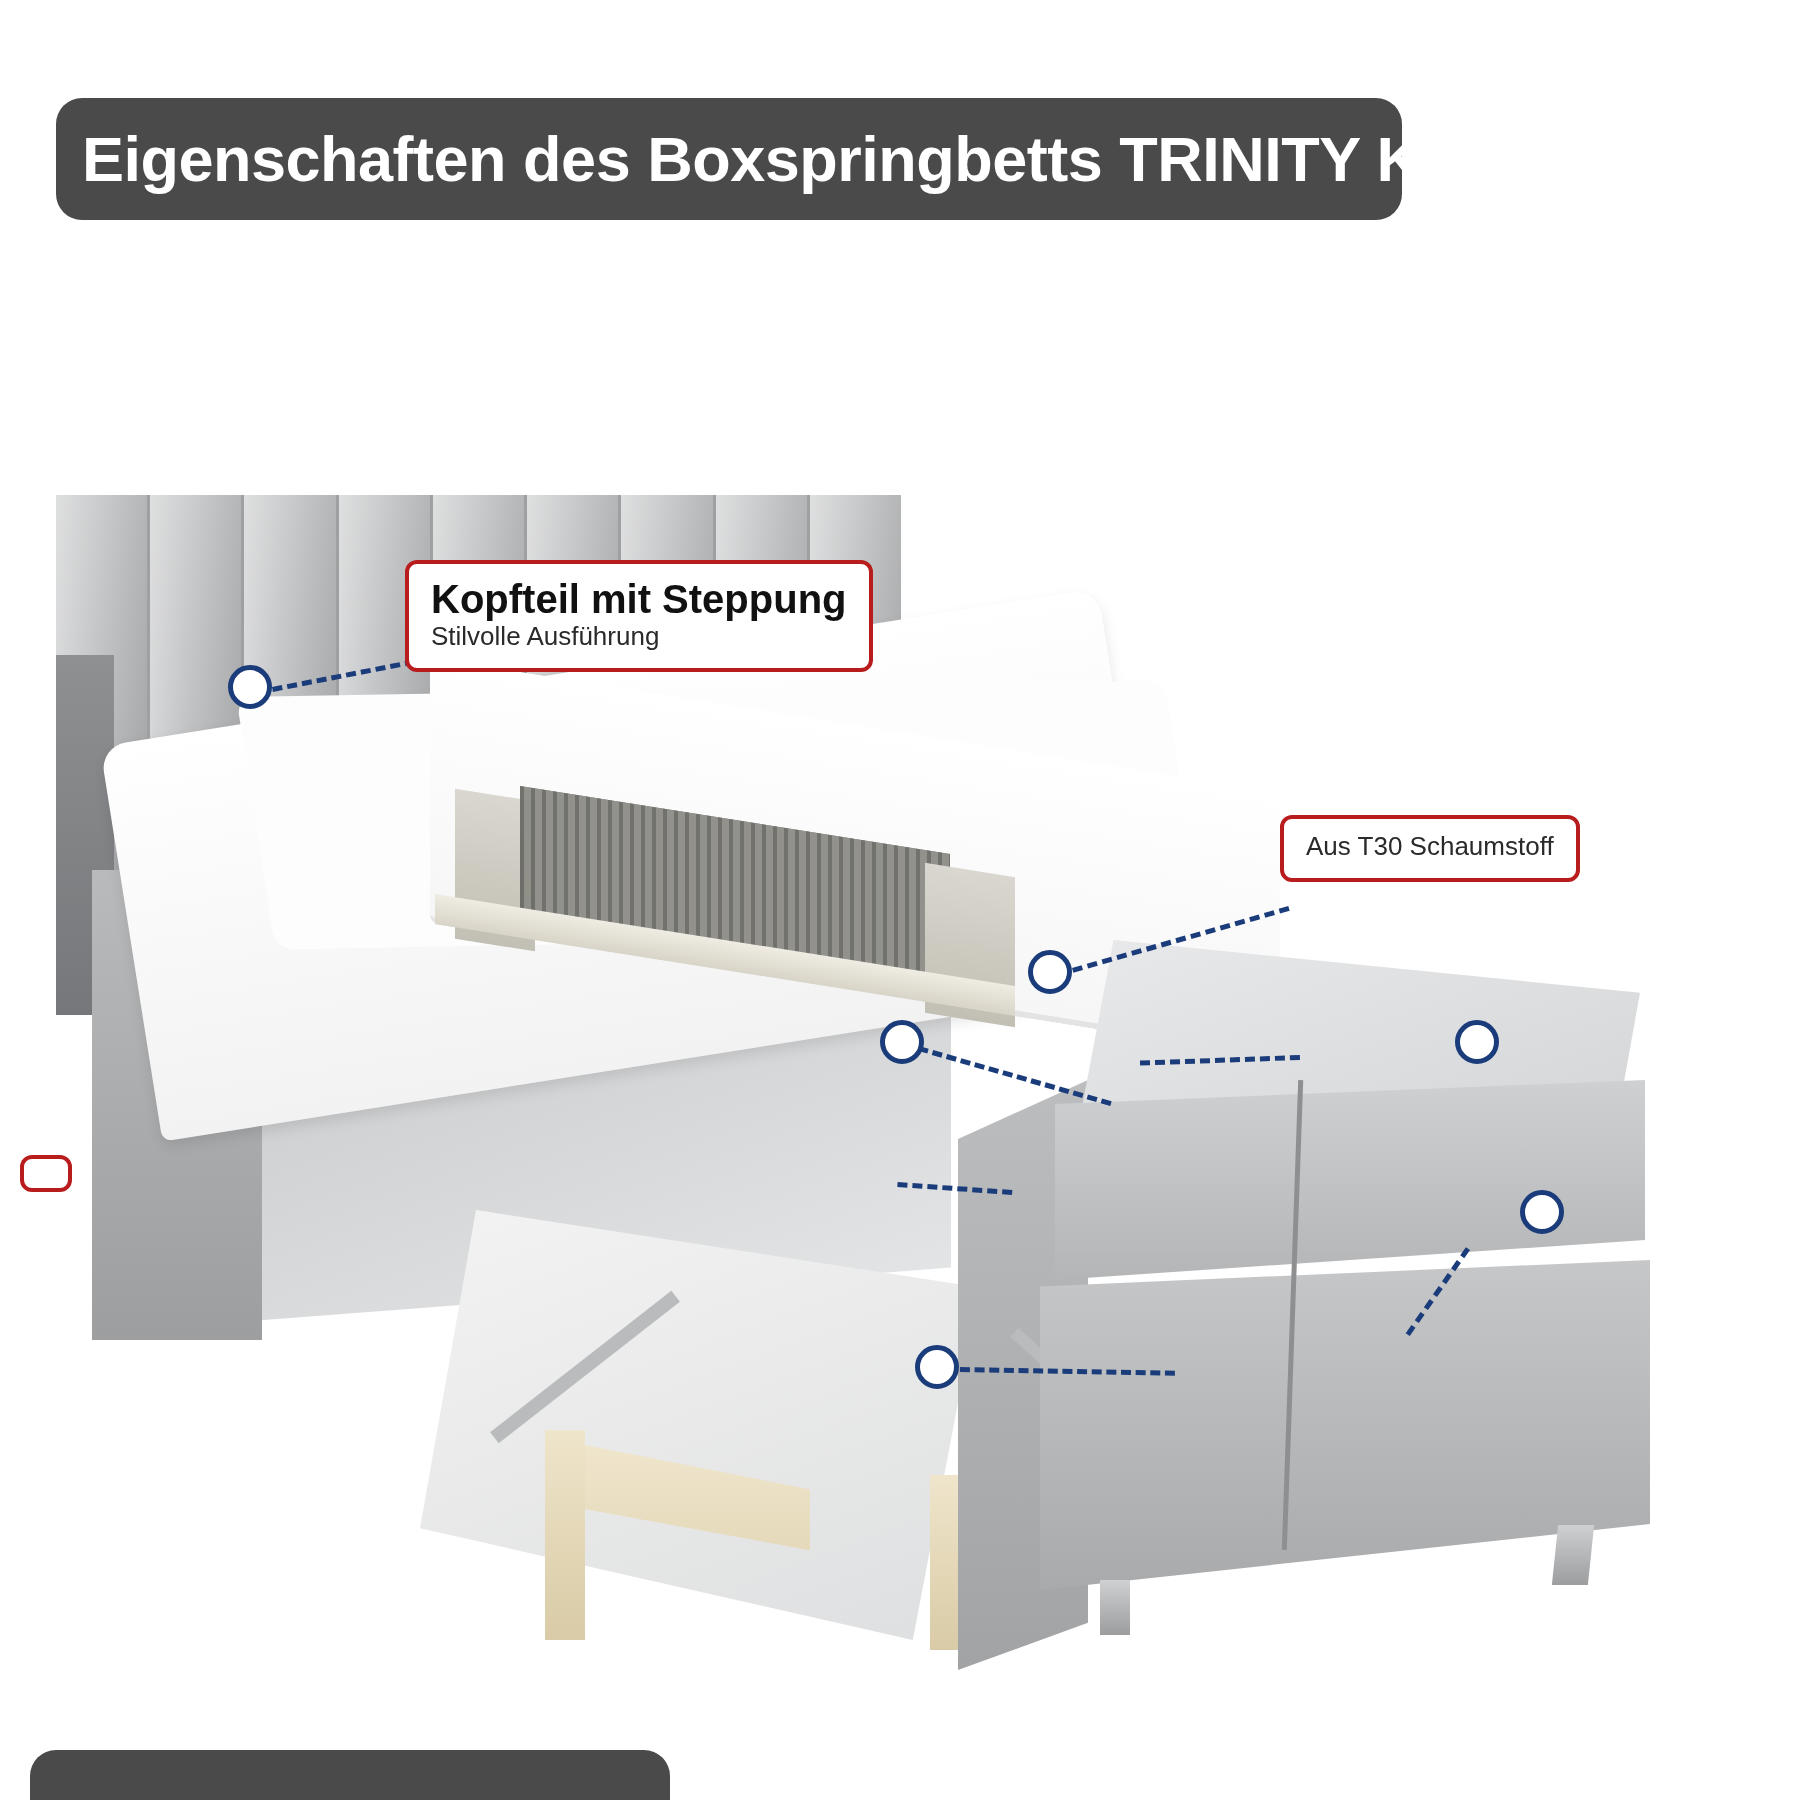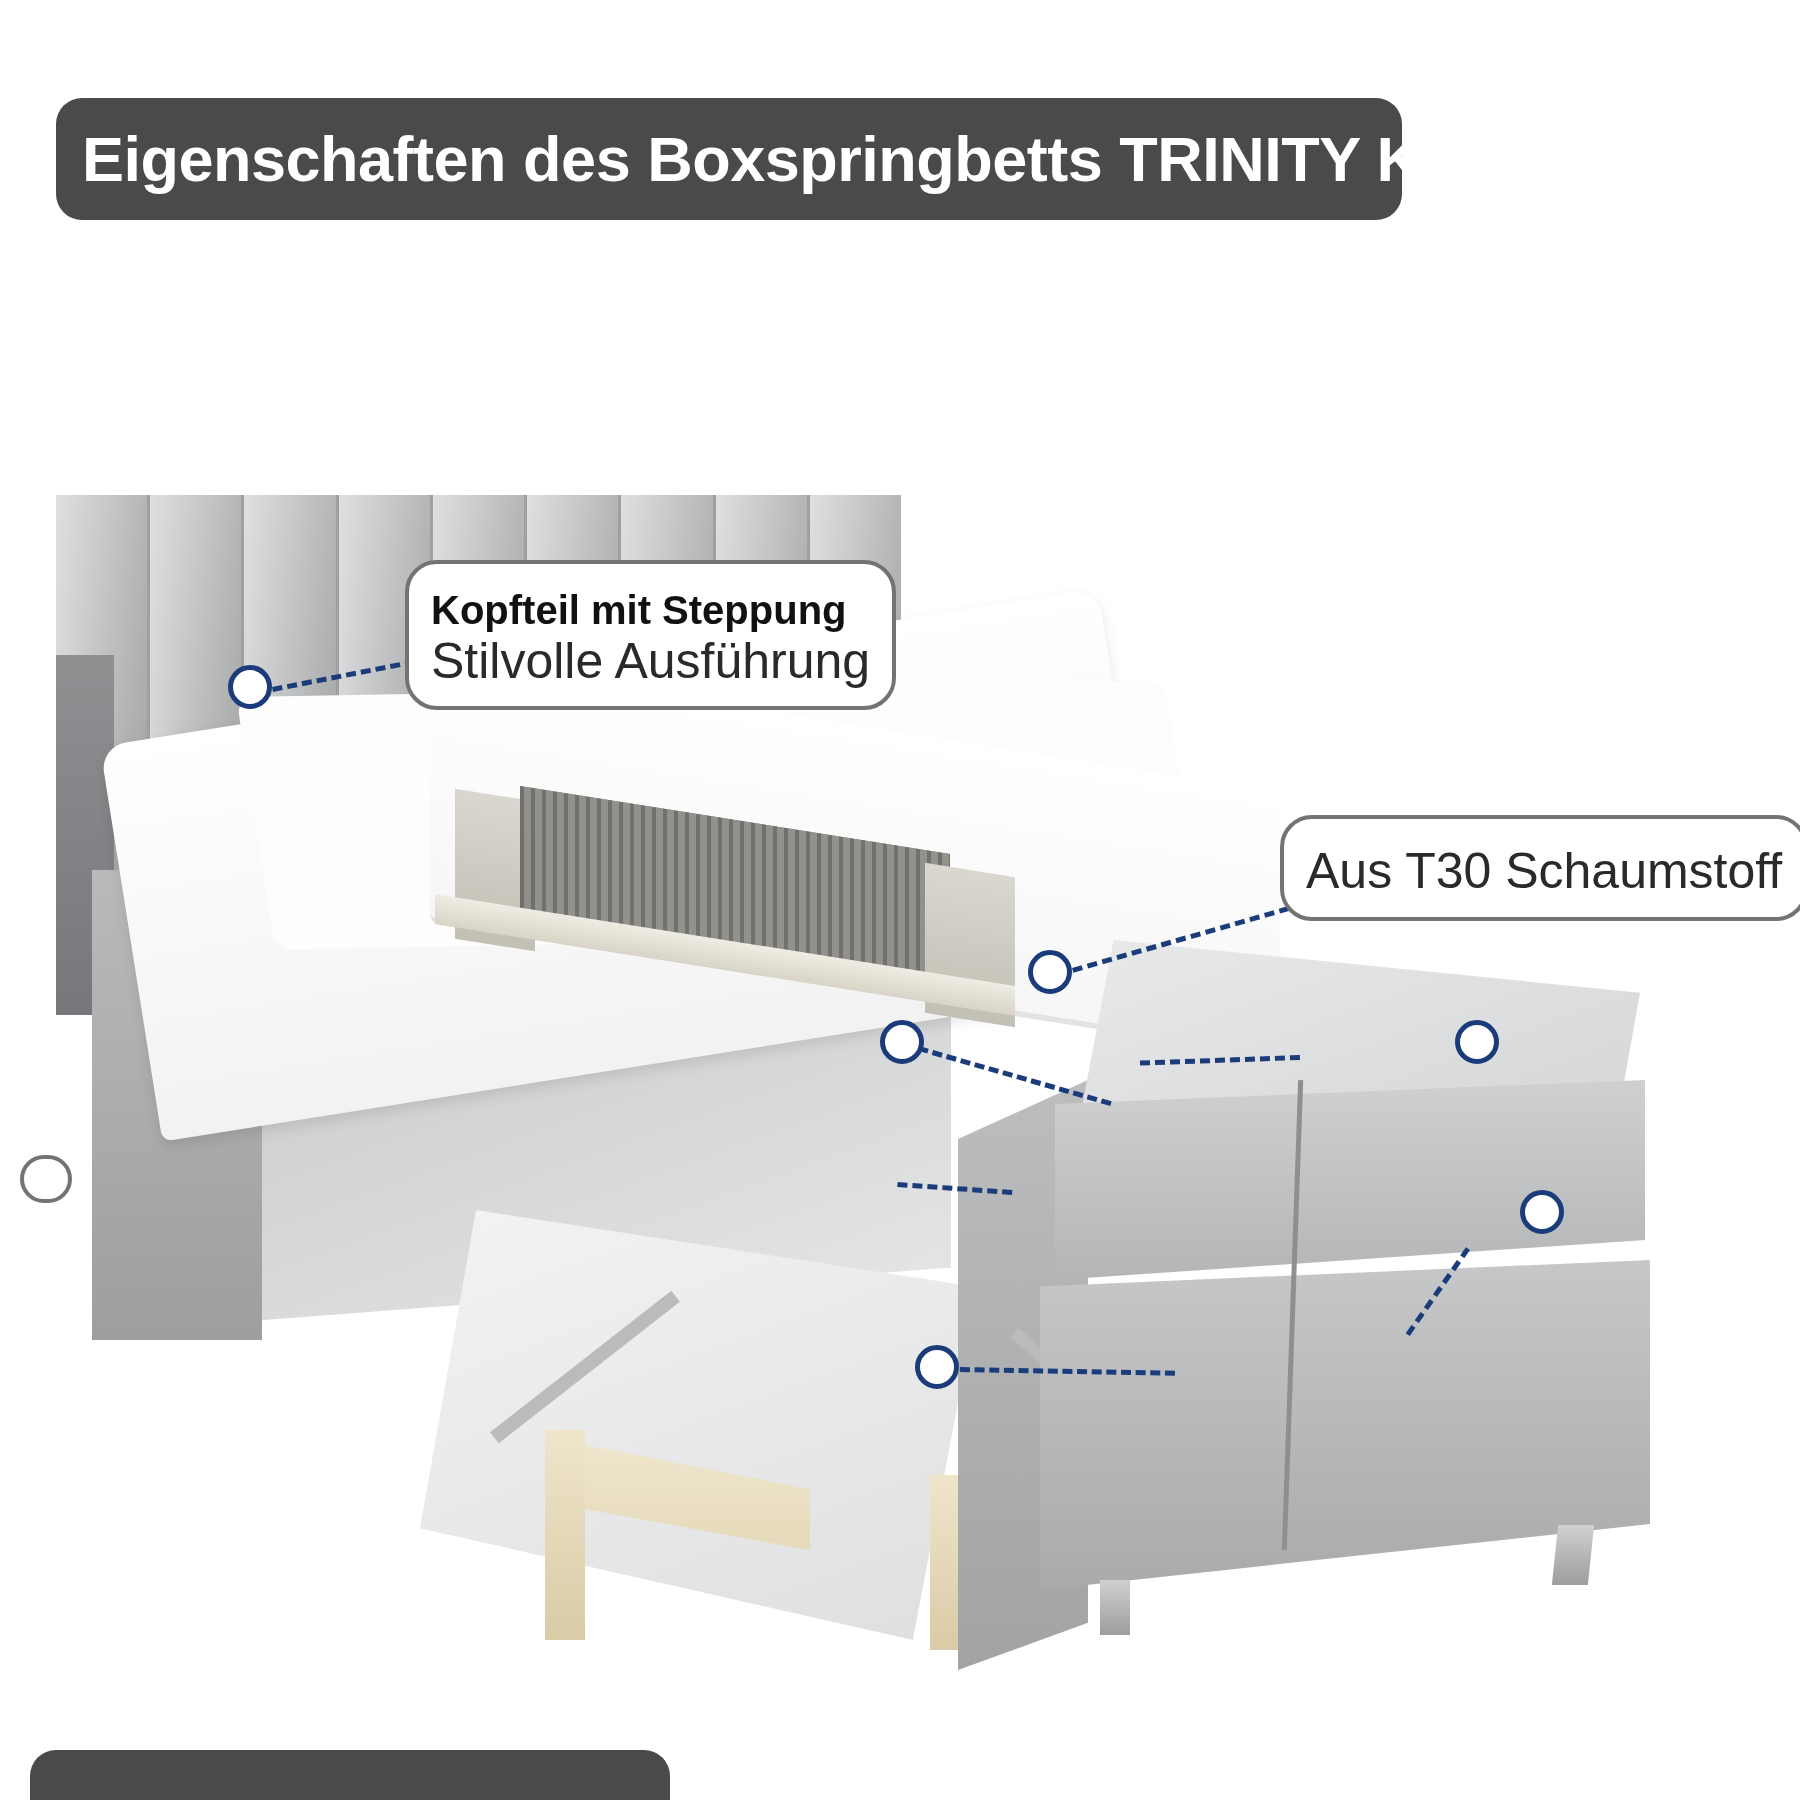--- a/index.html
+++ b/index.html
@@ -296,35 +296,35 @@
     width: 190px;
     height: 12px;
     background: #b9bbbd;
     transform: rotate(42deg);
   }
 
   
   .callout {
     position: absolute;
     background: #ffffff;
-    border: 4px solid #737373;
-    border-radius: 32px;
-    padding: 24px 22px 16px 22px;
+    border: 4px solid #b91c1c;
+    border-radius: 12px;
+    padding: 13px 22px 16px 22px;
     box-sizing: border-box;
     z-index: 20;
   }
   .callout .c-title {
     font-size: 40px;
     font-weight: bold;
     color: #111111;
     line-height: 1.12;
     white-space: nowrap;
   }
   .callout .c-sub {
-    font-size: 50px;
+    font-size: 26px;
     font-weight: normal;
     color: #2a2a2a;
     line-height: 1.15;
     white-space: nowrap;
   }
 
   #callout-headboard { left: 405px; top: 560px; }
   #callout-topper { left: 1280px; top: 815px; }
   #callout-mattress { left: 20px; top: 1155px; }
   #callout-drawer { left: 1185px; top: 1415px; }

